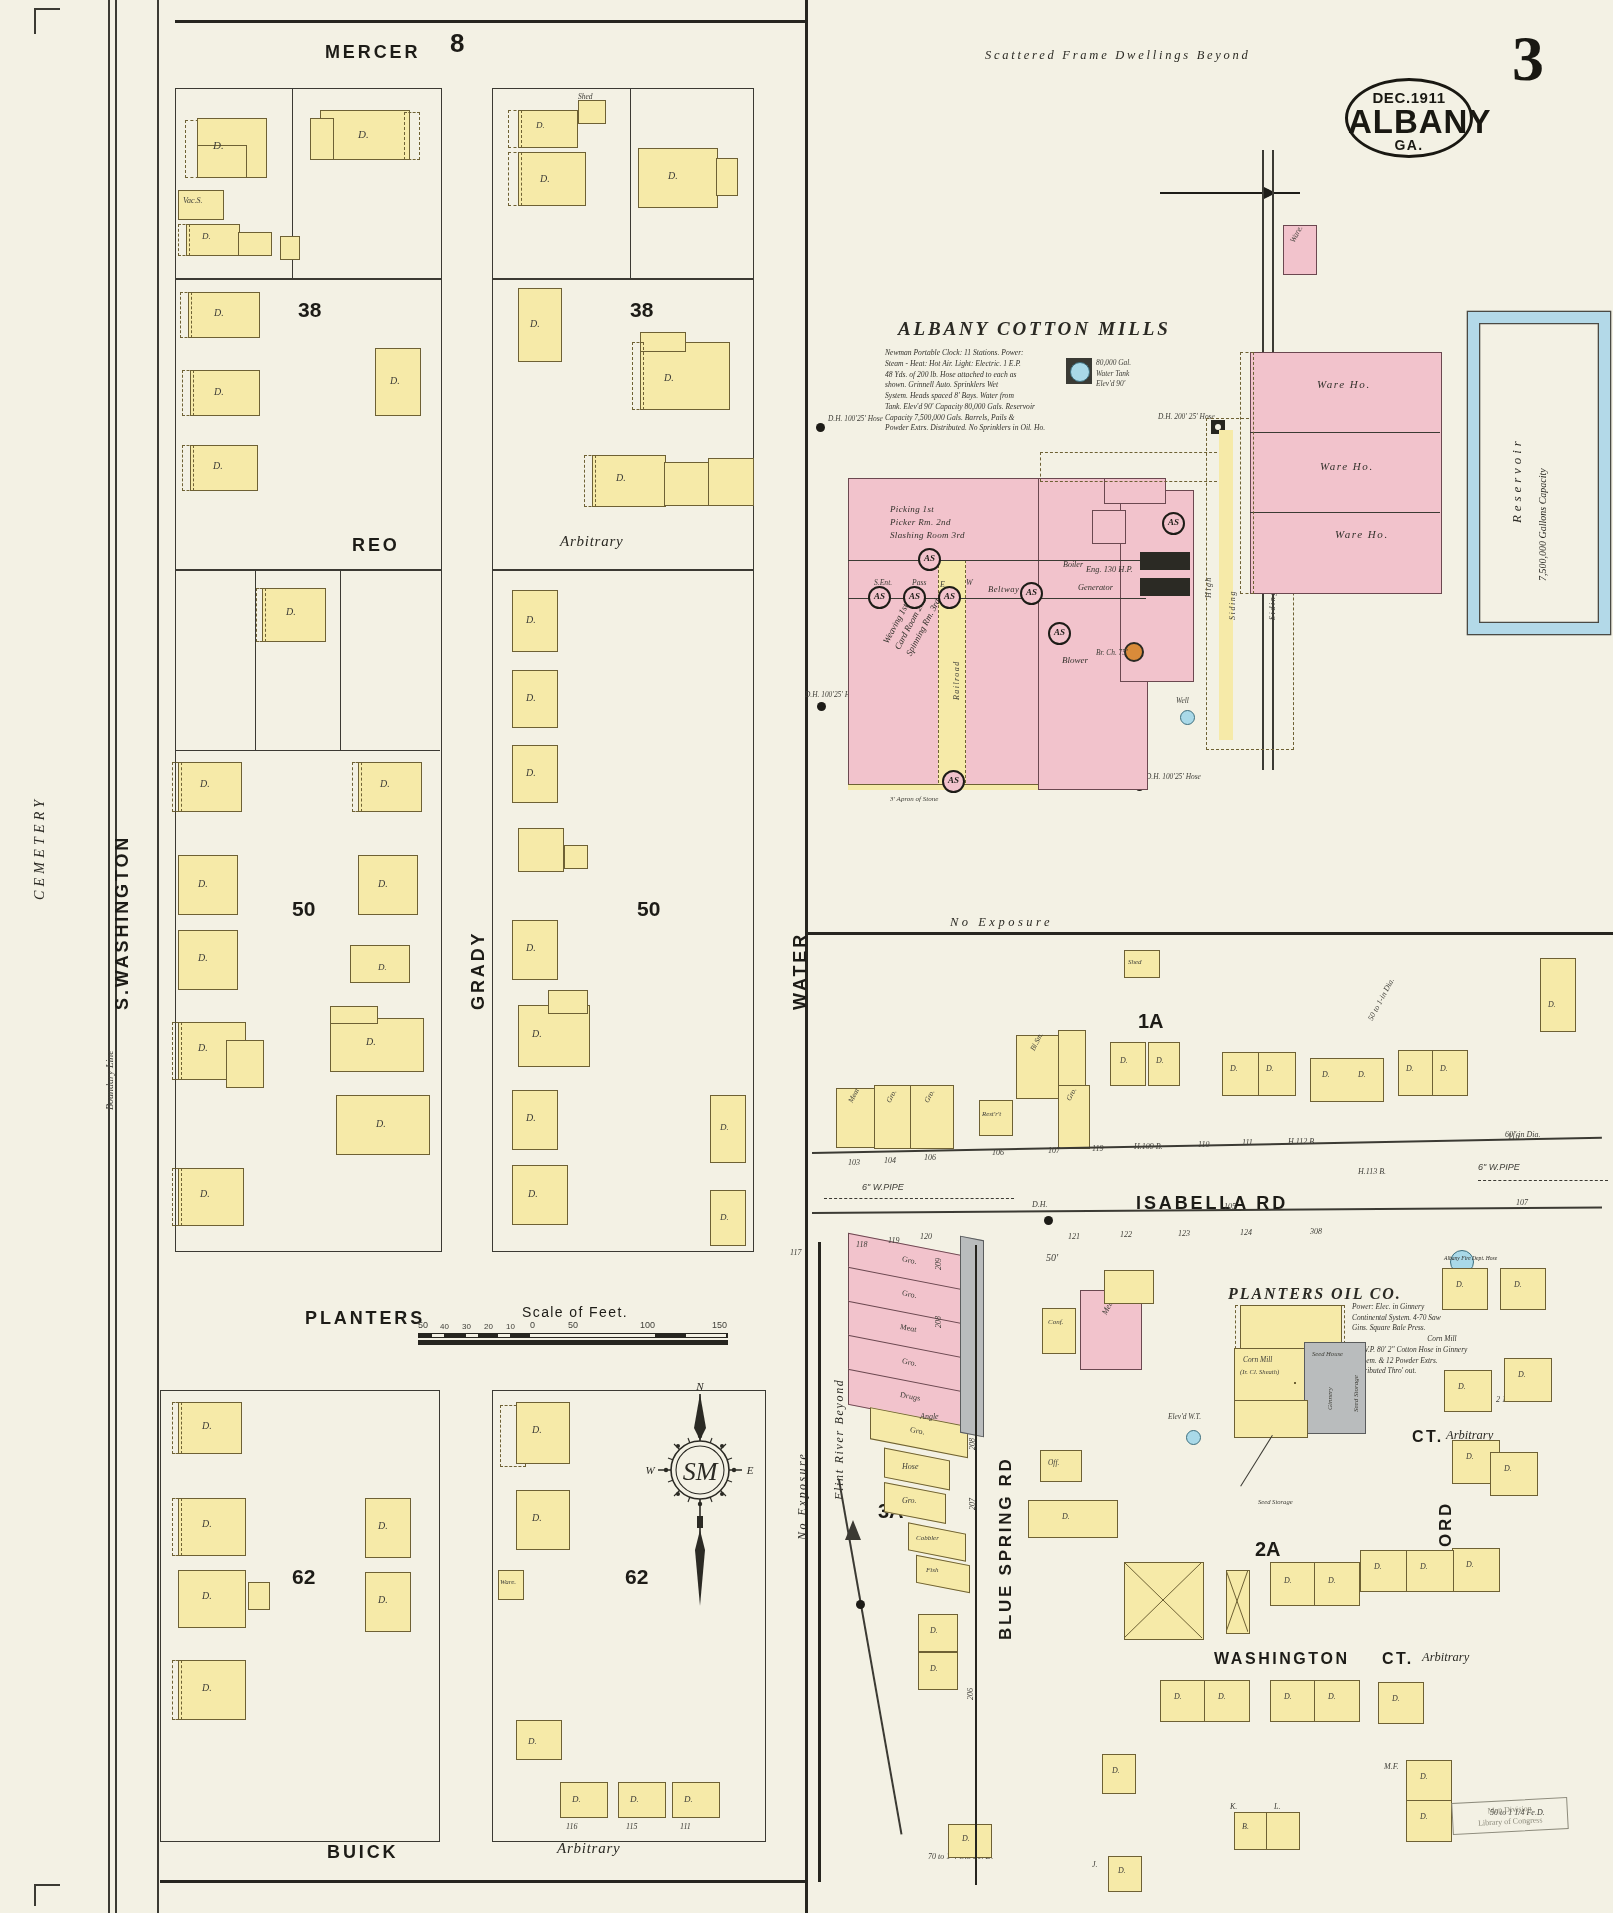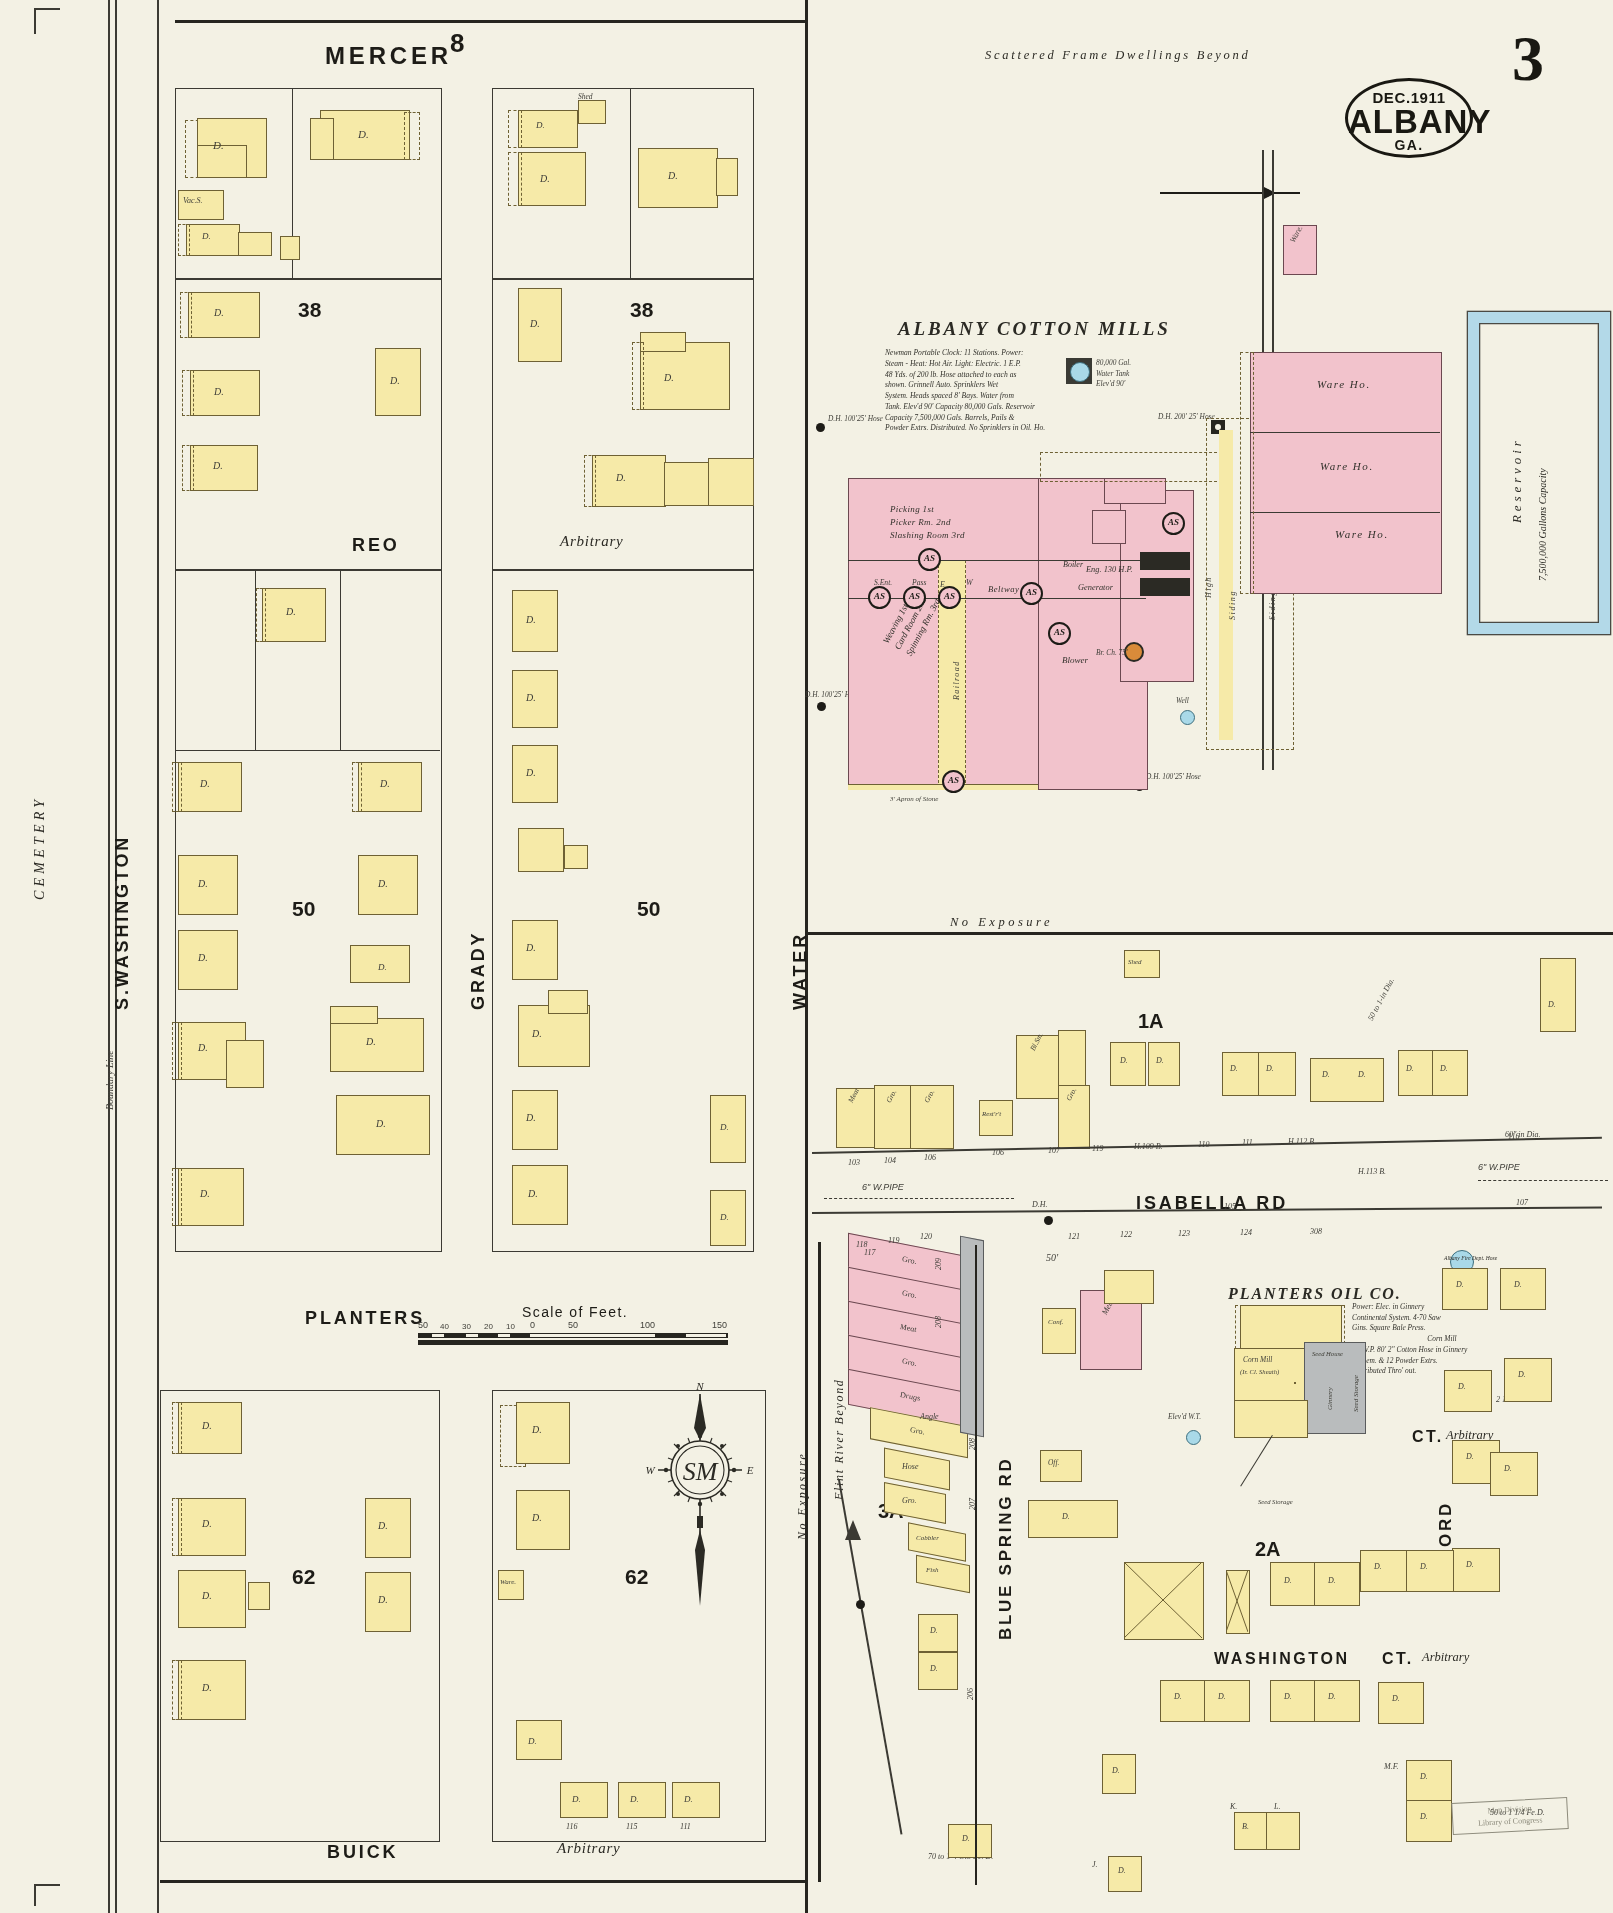--- a/index.html
+++ b/index.html
@@ -122,21 +122,21 @@
   <div class="abs" style="left:1262px;top:186px;width:0;height:0;border-left:14px solid #1d1c17;border-top:7px solid transparent;border-bottom:7px solid transparent;"></div>
   <div class="abs" style="left:1262px;top:189px;width:8px;height:8px;border-radius:50%;background:#1d1c17;"></div>
   <div class="vline" style="left:1262px;top:150px;width:1.6px;height:620px;"></div>
   <div class="vline" style="left:1272px;top:150px;width:1.6px;height:620px;"></div>
 
   <div class="bldgP" style="left:1283px;top:225px;width:32px;height:48px;"></div>
   <div class="tiny" style="left:1288px;top:240px;transform:rotate(-62deg);transform-origin:0 0;">Ware.</div>
 
   <div class="script" style="left:985px;top:48px;font-size:12.5px;letter-spacing:.22em;">Scattered  Frame  Dwellings  Beyond</div>
 
-  <div class="st" style="left:325px;top:42px;font-size:24px;">MERCER</div>
+  <div class="st" style="left:325px;top:42px;font-size:18px;">MERCER</div>
   <div class="num" style="left:450px;top:28px;font-size:26px;">8</div>
   <div class="st" style="left:352px;top:535px;font-size:18px;">REO</div>
   <div class="script" style="left:560px;top:533px;font-size:15px;letter-spacing:.05em;">Arbitrary</div>
   <div class="st" style="left:305px;top:1308px;font-size:18px;">PLANTERS</div>
   <div class="st" style="left:327px;top:1842px;font-size:18px;">BUICK</div>
   <div class="script" style="left:557px;top:1840px;font-size:15px;letter-spacing:.05em;">Arbitrary</div>
 
   <div class="st stV" style="left:112px;top:1010px;font-size:18px;transform:rotate(-90deg);">S.WASHINGTON</div>
   <div class="script" style="left:32px;top:900px;font-size:14px;letter-spacing:.30em;transform:rotate(-90deg);transform-origin:0 0;">CEMETERY</div>
   <div class="tiny" style="left:104px;top:1110px;font-size:10px;transform:rotate(-90deg);transform-origin:0 0;">Boundary Line</div>
@@ -616,21 +616,21 @@
   <div class="bldg" style="left:918px;top:1614px;width:38px;height:36px;"></div>
   <div class="tiny" style="left:930px;top:1626px;font-size:8px;">D.</div>
   <div class="bldg" style="left:918px;top:1652px;width:38px;height:36px;"></div>
   <div class="tiny" style="left:930px;top:1664px;font-size:8px;">D.</div>
   <div class="bldg" style="left:948px;top:1824px;width:42px;height:32px;"></div>
   <div class="tiny" style="left:962px;top:1834px;font-size:8px;">D.</div>
 
   <div class="abs" style="left:975px;top:1245px;width:0;height:640px;border-left:2px solid #26251f;"></div>
   <div class="st stV" style="left:996px;top:1640px;font-size:17px;transform:rotate(-90deg);">BLUE SPRING RD</div>
 
-  <div class="tiny" style="left:864px;top:1248px;">117</div>
+  <div class="tiny" style="left:790px;top:1248px;">117</div>
   <div class="tiny" style="left:856px;top:1240px;">118</div>
   <div class="tiny" style="left:888px;top:1236px;">119</div>
   <div class="tiny" style="left:920px;top:1232px;">120</div>
   <div class="tiny" style="left:934px;top:1270px;transform:rotate(-90deg);transform-origin:0 0;">209</div>
   <div class="tiny" style="left:934px;top:1328px;transform:rotate(-90deg);transform-origin:0 0;">208</div>
   <div class="tiny" style="left:968px;top:1450px;transform:rotate(-90deg);transform-origin:0 0;">208</div>
   <div class="tiny" style="left:968px;top:1510px;transform:rotate(-90deg);transform-origin:0 0;">207</div>
   <div class="tiny" style="left:966px;top:1700px;transform:rotate(-90deg);transform-origin:0 0;">206</div>
 
   <div class="abs" style="left:838px;top:1480px;width:2px;height:360px;background:#3b3a33;transform:rotate(-10deg);transform-origin:0 0;"></div>

